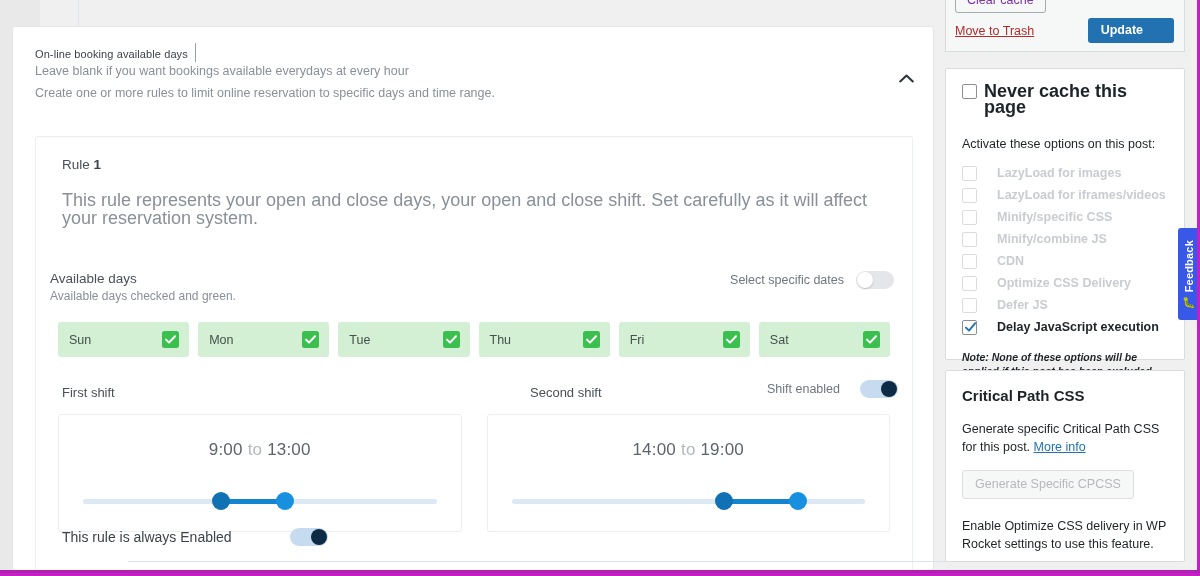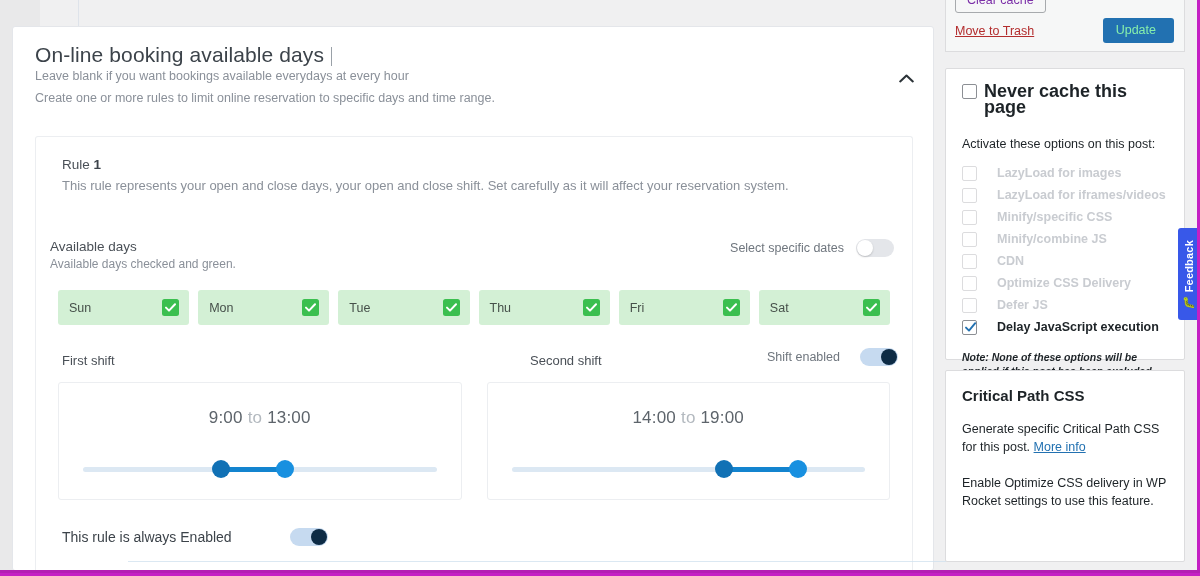--- a/index.html
+++ b/index.html
@@ -50,21 +50,21 @@
     width: 922px; height: 545px;
     background: #ffffff;
     border: 1px solid #e4e6ea;
     border-radius: 3px;
   }
   .card-head {
     position: relative;
     padding: 16px 22px 6px 22px;
   }
   .card-title {
-    font-size: 21px;
+    font-size: 11px;
     color: #3c434a;
     font-weight: 400;
     letter-spacing: .1px;
     display: inline-block;
   }
   .title-caret {
     display: inline-block;
     width: 1px; height: 19px;
     background: #9aa1a8;
     margin-left: 7px;
@@ -94,21 +94,21 @@
     border: 1px solid #eceef1;
     border-bottom: none;
     border-radius: 3px 3px 0 0;
   }
   .rule-head { padding: 20px 26px 0 26px; }
   .rule-title {
     font-size: 13.5px; color: #4a5057; font-weight: 400;
   }
   .rule-title b { font-weight: 700; color:#3c434a; }
   .rule-desc {
-    font-size: 13px; color: #8a9099; margin-top: 5px; line-height:18px;
+    font-size: 18px; color: #8a9099; margin-top: 19px; line-height:18px;
   }
 
   
   .avail-row {
     position: relative;
     margin: 44px 0 0 0;
     padding: 0 26px 0 14px;
   }
   .avail-label { font-size: 13.5px; color: #4a5057; }
   .avail-sub { font-size: 12px; color:#8a9099; margin-top: 3px; }
@@ -269,25 +269,26 @@
   .trash-link {
     position: absolute; left: 9px; top: 58px;
     font-size: 12.5px;
     color: #b32d2e;
     text-decoration: underline;
     cursor: pointer;
   }
   .update-btn {
     position: absolute; right: 10px; top: 52px;
     background: #2271b1;
-    color: #86efac;
+    color: #ffffff;
     font-size: 12.5px;
-    padding: 5px 18px 6px 13px;
+    padding: 5px 31px 6px 13px;
     border-radius: 3px;
     cursor: pointer;
+    font-weight: bold;
   }
 
   
   .cache-box {
     position: absolute;
     left: 945px; top: 68px;
     width: 240px; height: 292px;
     background:#fff;
     border:1px solid #dcdcde;
     border-radius:2px;
@@ -582,20 +583,21 @@
         <span class="cb-label act">Delay JavaScript execution</span>
       </div>
     </div>
 
     <div class="note">Note: None of these options will be applied if this post has been excluded from cache in the global cache settings.</div>
   </div>
 
   <div class="cpcss-box">
     <div class="cpcss-title">Critical Path CSS</div>
     <div class="cpcss-desc"><span>Generate specific Critical Path CSS for this post. </span><a>More info</a></div>
+    <div class="cpcss-btn">Generate Specific CPCSS</div>
     <div class="cpcss-foot">Enable Optimize CSS delivery in WP Rocket settings to use this feature.</div>
   </div>
 
   <div class="feedback-tab">
     <span class="ftxt">Feedback</span>
     <span class="bug">🐛</span>
   </div>
 
   <div class="side-right-edge"></div>
   <div class="bottom-bar">

